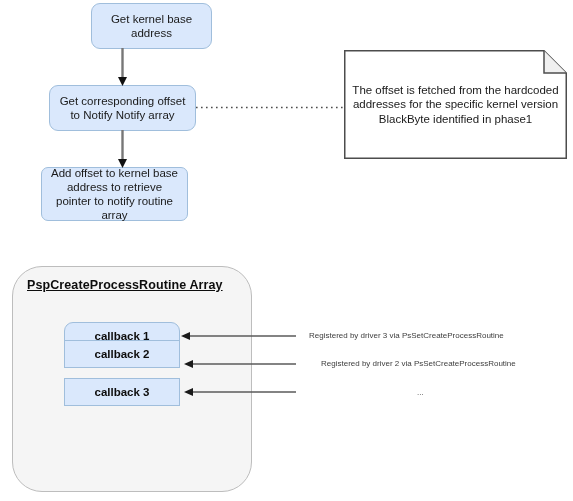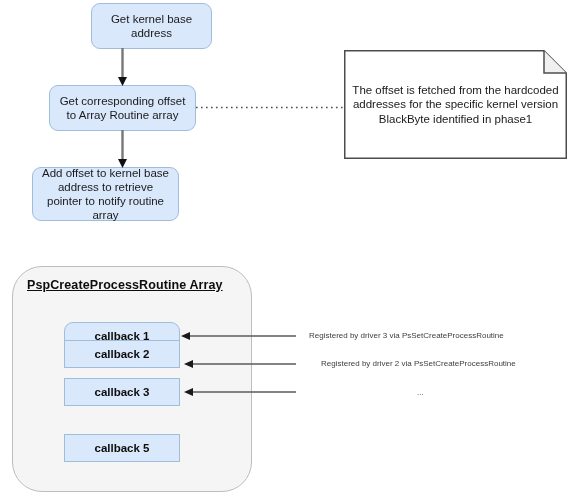--- a/index.html
+++ b/index.html
@@ -37,21 +37,21 @@
     display: block;
     width: 100%;
   }
   #box-get-kernel-base {
     left: 49px; top: 3px; width: 121px; height: 46px; margin-left: 42px;
   }
   #box-get-offset {
     left: 49px; top: 85px; width: 147px; height: 46px;
   }
   #box-add-offset {
-    left: 32px; top: 167px; width: 147px; height: 54px;
+    left: 41px; top: 167px; width: 147px; height: 54px; border-radius: 7px;
   }
 
   .arrow-svg {
     position: absolute;
     overflow: visible;
     pointer-events: none;
   }
 
   
   #note-offset-source {
@@ -134,21 +134,21 @@
 </head>
 <body>
 
 <div id="canvas">
 
   <div class="flow-box" id="box-get-kernel-base">
     <span>Get kernel base address</span>
   </div>
 
   <div class="flow-box" id="box-get-offset">
-    <span>Get corresponding offset to Array Routine array</span>
+    <span>Get corresponding offset to Notify Notify array</span>
   </div>
 
   <div class="flow-box" id="box-add-offset">
     <span>Add offset to kernel base address to retrieve pointer to notify routine array</span>
   </div>
 
   <svg class="arrow-svg" style="left:108px; top:46px; width:30px; height:44px;">
     <line x1="14.5" y1="2" x2="14.5" y2="33" stroke="#777777" stroke-width="2.4"></line>
     <path d="M 14.5 40 L 10 31 L 19 31 Z" fill="#111111"></path>
   </svg>
@@ -176,23 +176,20 @@
 
   <div class="callback-cell" style="top:322px;border-radius:9px;">
     <span>callback 1</span>
   </div>
   <div class="callback-cell" style="top:340px;">
     <span>callback 2</span>
   </div>
   <div class="callback-cell" style="top:378px;">
     <span>callback 3</span>
   </div>
-  <div class="callback-cell" style="top:434px;">
-    <span>callback 5</span>
-  </div>
 
   <svg class="arrow-svg" style="left:180px; top:329px; width:118px; height:14px;">
     <line x1="116" y1="7" x2="8" y2="7" stroke="#5a5a5a" stroke-width="1.3"></line>
     <path d="M 1 7 L 10 3 L 10 11 Z" fill="#1a1a1a"></path>
   </svg>
   <svg class="arrow-svg" style="left:183px; top:357px; width:115px; height:14px;">
     <line x1="113" y1="7" x2="8" y2="7" stroke="#5a5a5a" stroke-width="1.3"></line>
     <path d="M 1 7 L 10 3 L 10 11 Z" fill="#1a1a1a"></path>
   </svg>
   <svg class="arrow-svg" style="left:183px; top:385px; width:115px; height:14px;">

